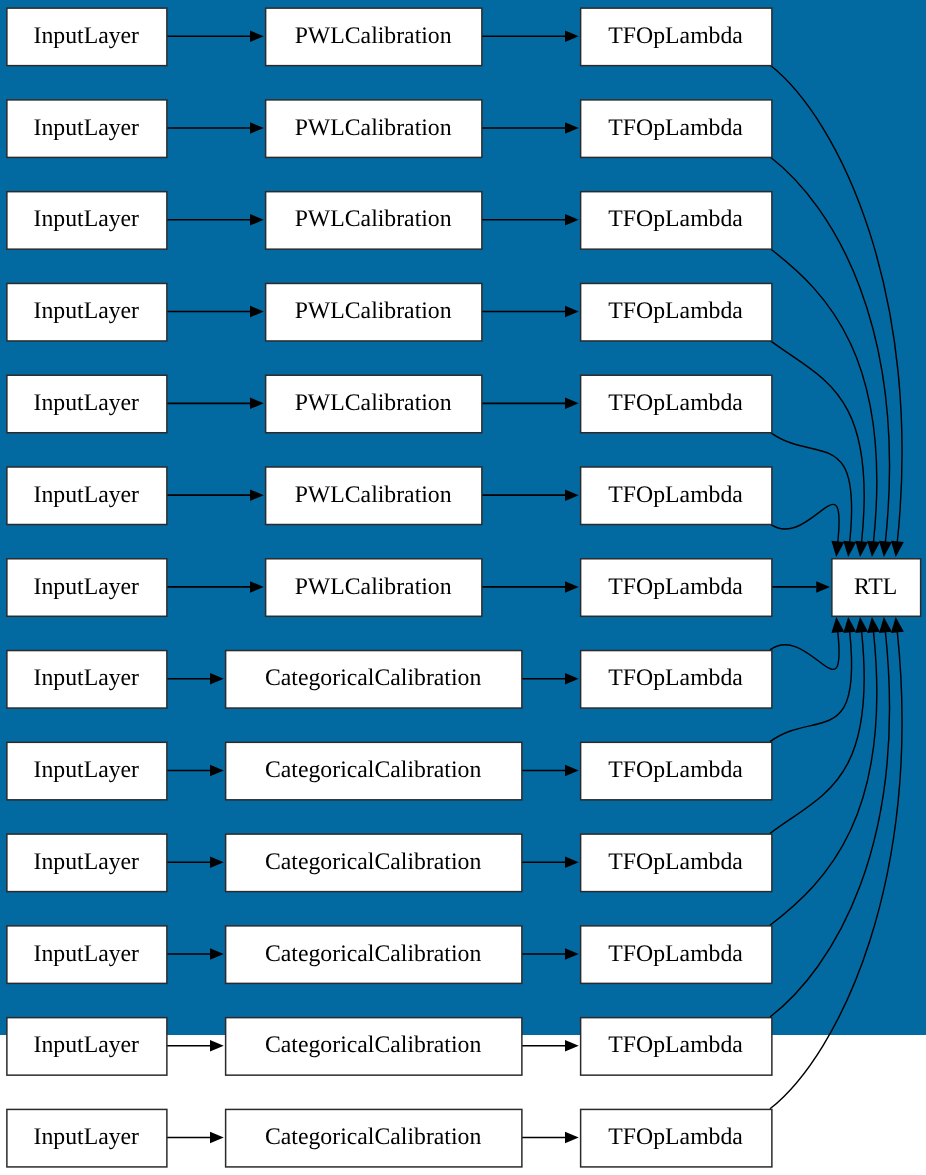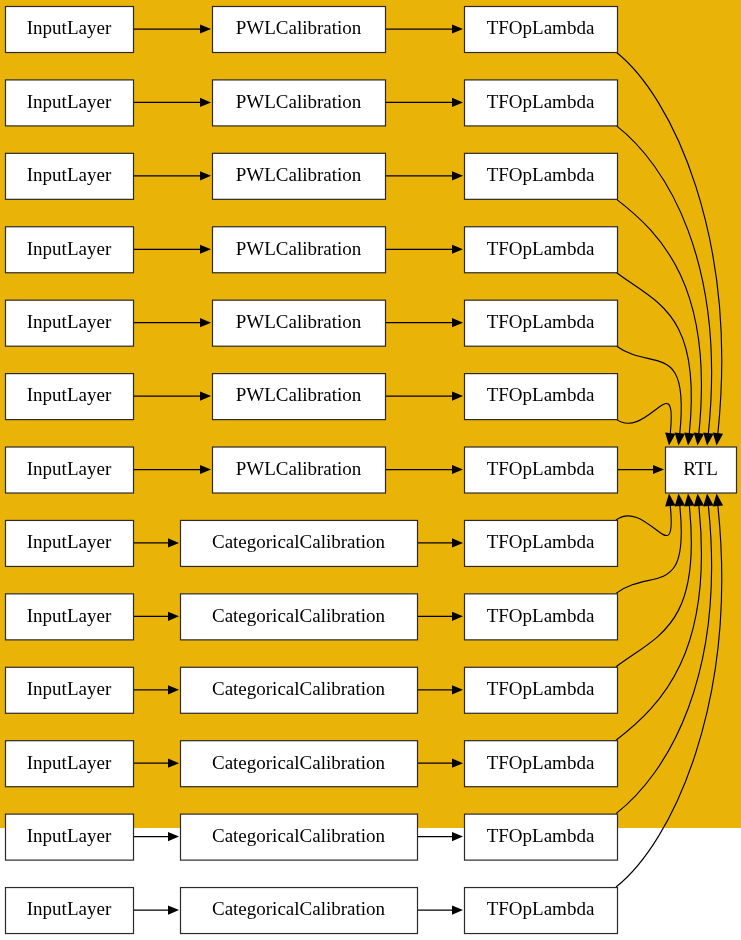--- a/index.html
+++ b/index.html
@@ -10,21 +10,21 @@
   body {
     width: 741px;
     height: 940px;
     font-family: "Liberation Serif", "DejaVu Serif", serif;
     overflow: hidden;
   }
   #graph-root {
     position: relative;
     width: 741px;
     height: 828px;
-    background: #eab308;
+    background: #0369a1;
   }
   svg#graph-svg {
     display: block;
     width: 741px;
     height: 940px;
   }
   .node-box {
     fill: #ffffff;
     stroke: #2b2b2b;
     stroke-width: 1.2;

